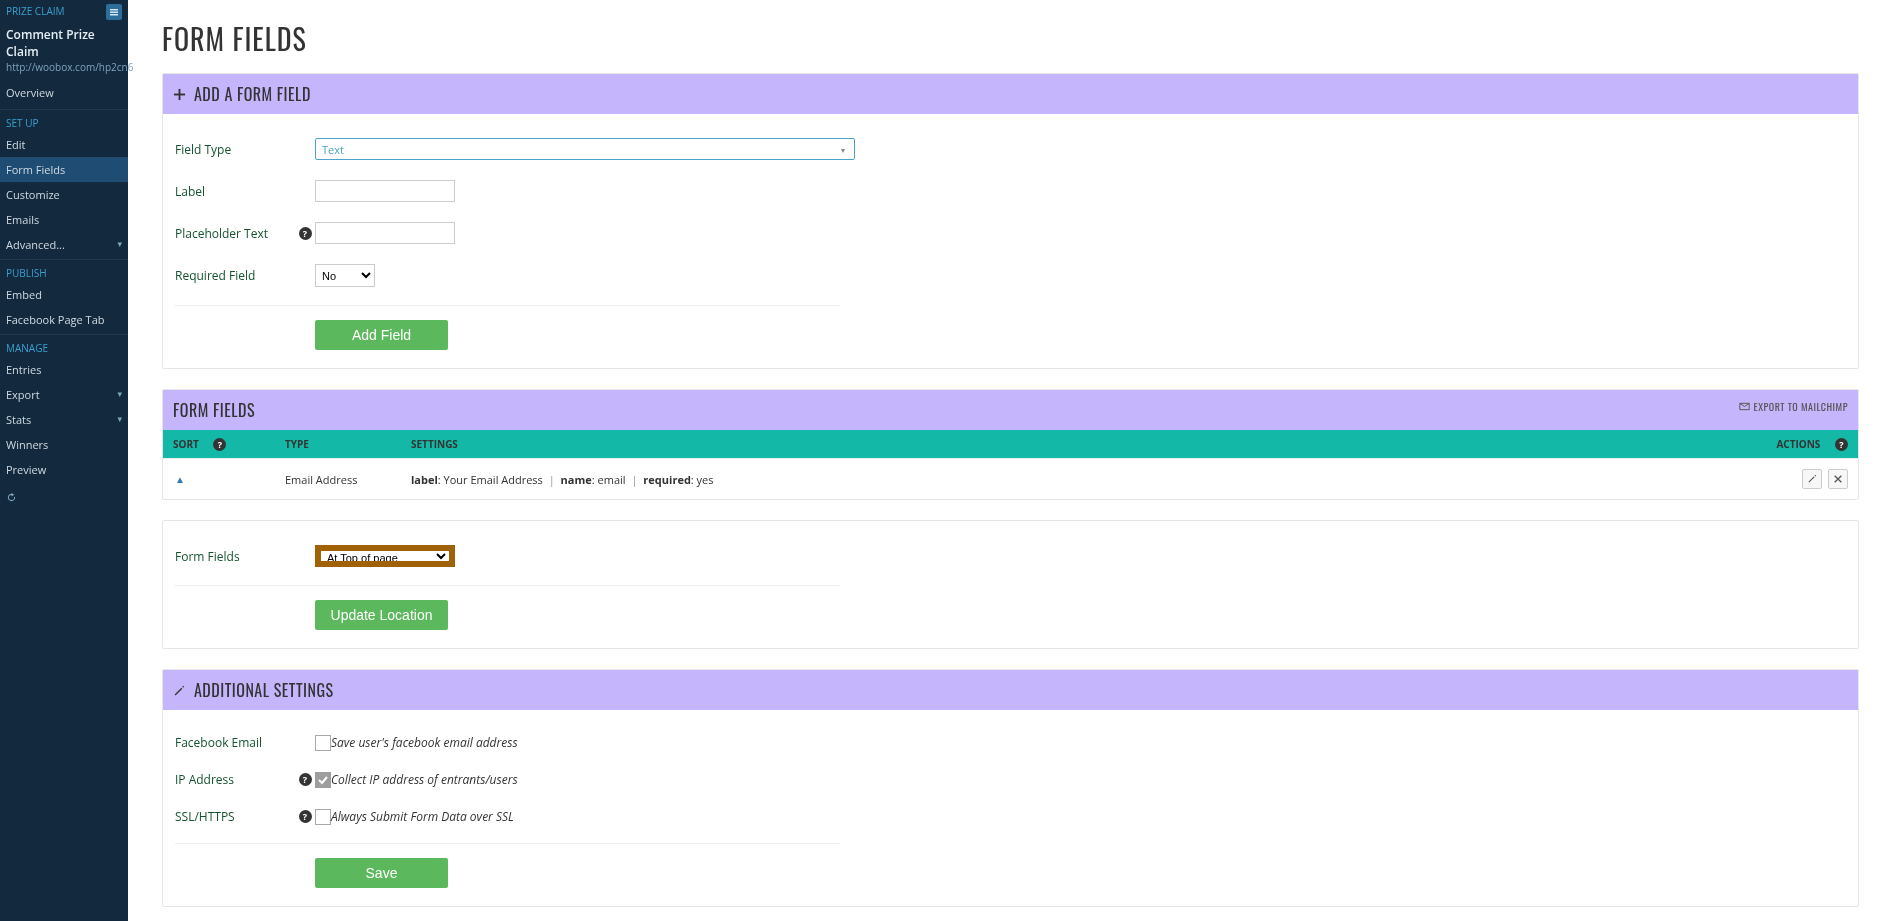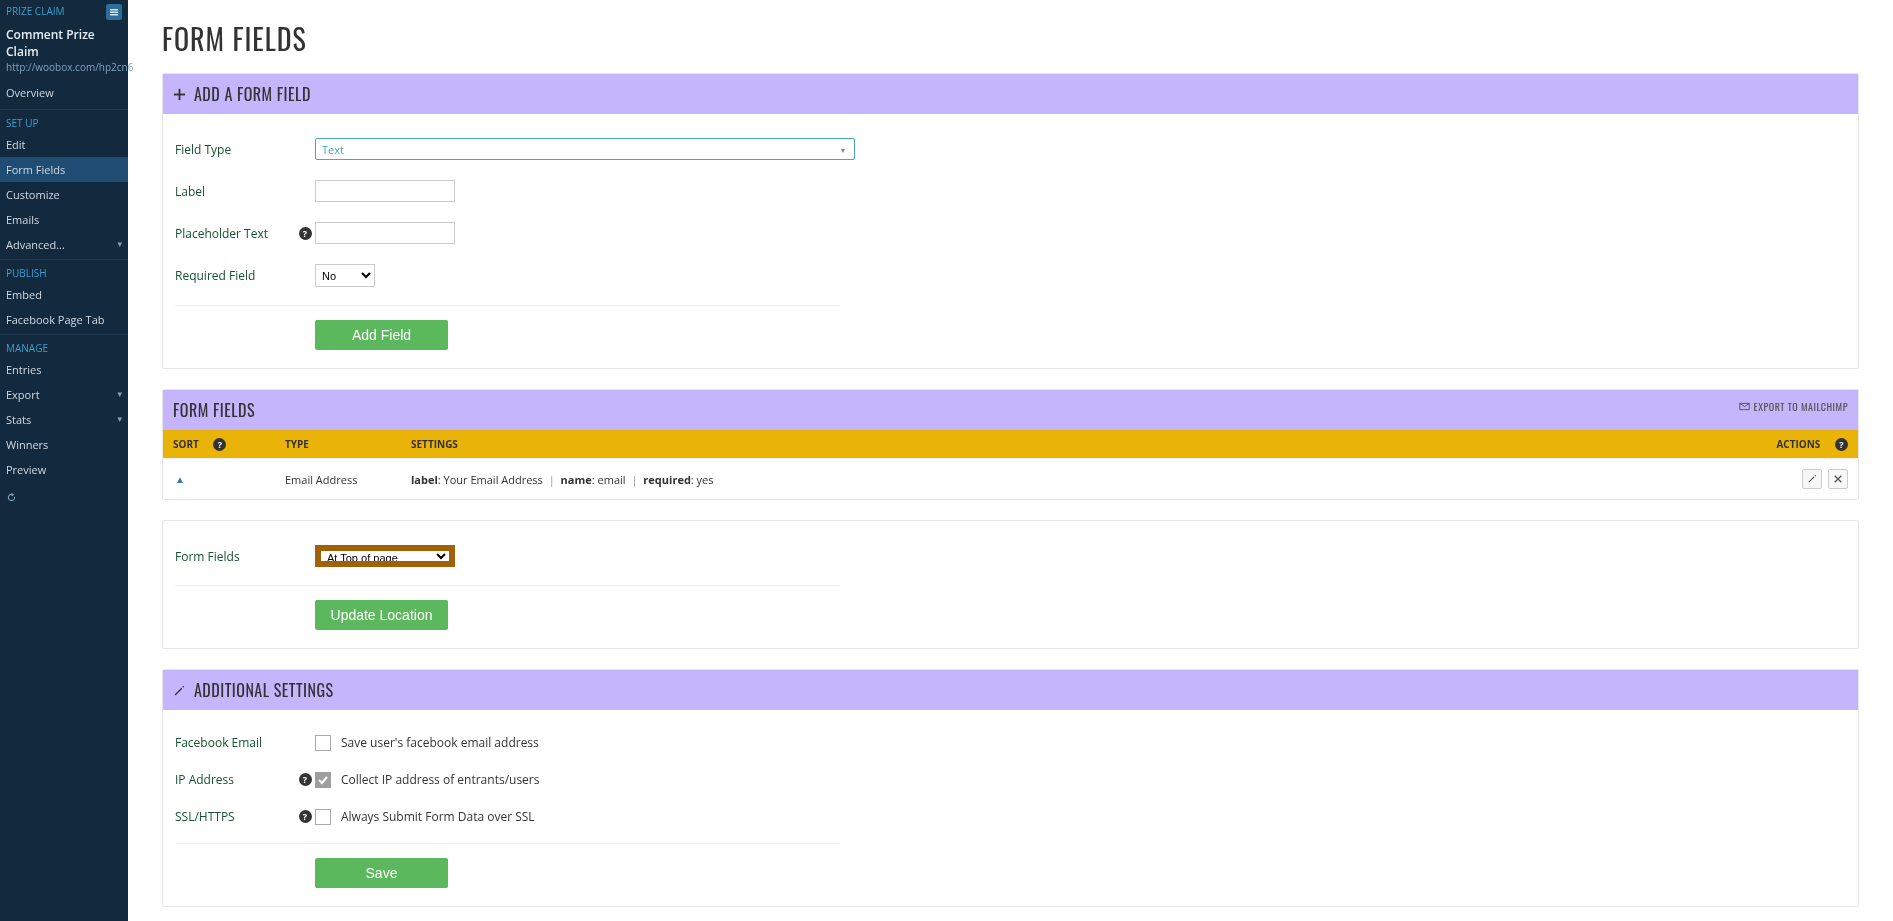--- a/index.html
+++ b/index.html
@@ -41,34 +41,34 @@
 
 .select-wide { width:540px; height:22px; border:1px solid #4ba3c7; background:#fff; position:relative; display:flex; align-items:center; padding:0 6px; font-size:11px; color:#4ba3c7; cursor:pointer; border-radius:2px; }
 .select-wide .caret { position:absolute; right:4px; top:3px; width:14px; height:14px; display:flex; align-items:center; justify-content:center; font-size:8px; color:#888; }
 .input-text { width:140px; height:22px; border:1px solid #ccc; padding:0 6px; font-size:11px; }
 .select-small { width:60px; height:23px; border:1px solid #ccc; background:#fff; font-size:11px; padding:0 2px; }
 .select-med { width:140px; height:22px; border:6px solid #a16207; background:#fff; font-size:11px; padding:0 2px; }
 
 .btn-green { background:#5cb85c; color:#fff; border:0; width:133px; height:30px; font-size:14px; cursor:pointer; border-radius:2px; }
 .btn-row { padding-left:140px; }
 
-.table-head { background:#eab308; display:flex; padding:7px 10px; font-size:10px; font-weight:700; text-transform:uppercase; color:#333; }
+.table-head { background:#14b8a6; display:flex; padding:7px 10px; font-size:10px; font-weight:700; text-transform:uppercase; color:#333; }
 .table-row { display:flex; padding:10px 10px; font-size:11px; align-items:center; border-top:1px solid #eee; }
 .col-sort { width:112px; display:flex; align-items:center; gap:6px; }
 .col-type { width:126px; }
 .col-settings { flex:1; }
 .col-actions { width:140px; display:flex; align-items:center; justify-content:flex-end; gap:6px; }
 .col-actions .act-btn { width:20px; height:20px; border:1px solid #ccc; background:#f7f7f7; display:flex; align-items:center; justify-content:center; cursor:pointer; border-radius:2px;}
 .col-actions .act-btn svg { width:10px; height:10px; fill:#555; }
 .sort-arrow { color:#337ab7; font-size:10px; cursor:pointer; margin-left:2px; }
 
 .settings-text .k { font-weight:700; }
 .settings-text .sep { color:#999; padding:0 3px; }
 
-.checkbox-row { display:flex; align-items:center; gap:10px; font-size:12px; }
+.checkbox-row { display:flex; align-items:center; gap:0; font-size:12px;font-style:italic; }
 .cbox { width:16px; height:16px; border:1px solid #aaa; background:#fff; cursor:pointer; display:flex; align-items:center; justify-content:center; }
 .cbox.checked { background:#9e9e9e; border-color:#9e9e9e; }
 .cbox.checked svg { width:10px; height:10px; fill:#fff; }
 </style>
 </head>
 <body>
 
 <div class="app">
 
   <div class="sidebar">

